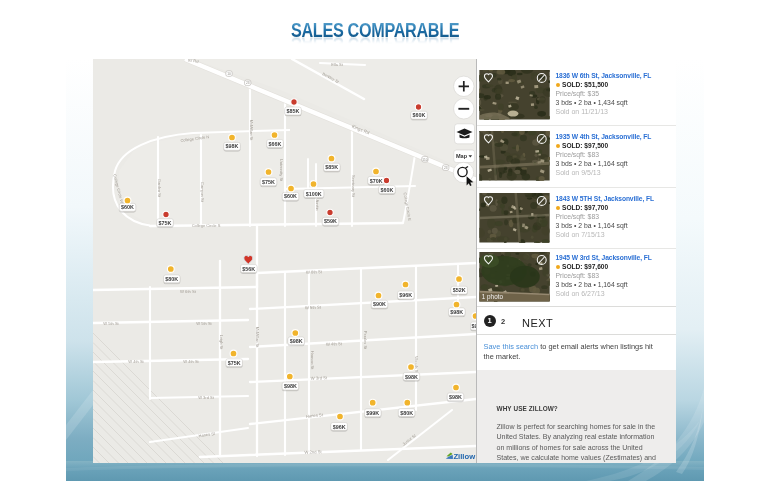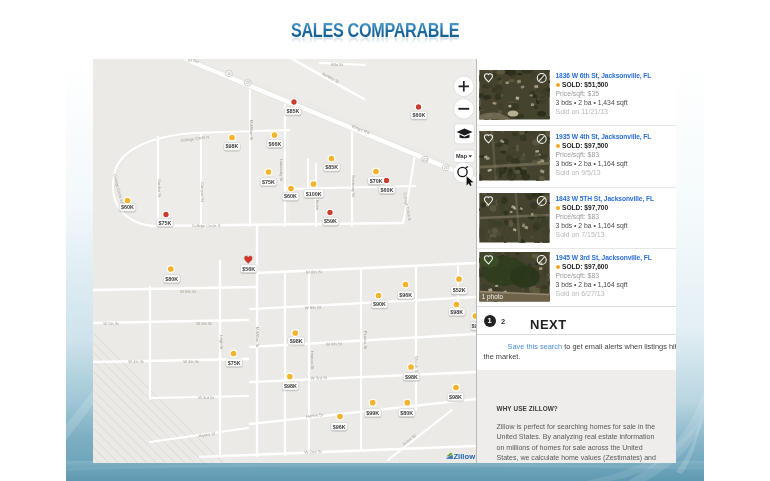--- a/index.html
+++ b/index.html
@@ -662,22 +662,22 @@
     <div class="grayline" style="top:212.8px">Price/sqft:  $83</div>
     <div class="bdsline" style="top:222.0px">3 bds • 2 ba • 1,164 sqft</div>
     <div class="dateline" style="top:231.2px">Sold on 6/27/13</div>
     <div style="position:absolute;left:0;top:66px;width:200px;height:1px;background:#e7e7e5"></div>
     <div style="position:absolute;left:0;top:128px;width:200px;height:1px;background:#e7e7e5"></div>
     <div style="position:absolute;left:0;top:188.5px;width:200px;height:1px;background:#e7e7e5"></div>
 
   <div style="position:absolute;left:0;top:247px;width:200px;height:1px;background:#dcdcda"></div>
   <div style="position:absolute;left:6.6px;top:255.8px;width:12px;height:12px;border-radius:50%;background:#222;color:#fff;font-size:7.5px;font-weight:bold;text-align:center;line-height:12.5px;">1</div>
   <div style="position:absolute;left:24px;top:258px;font-size:7.5px;font-weight:bold;color:#333;">2</div>
-  <div style="position:absolute;left:53px;top:258px;font-size:13px;font-weight:bold;color:#222;letter-spacing:0.5px;">NEXT</div>
+  <div style="position:absolute;left:45px;top:258px;font-size:11px;font-weight:normal;color:#222;letter-spacing:0.5px;">NEXT</div>
   <div style="position:absolute;left:0;top:274.5px;width:200px;height:1px;background:#dcdcda"></div>
 
-  <div style="position:absolute;left:6.5px;top:282.5px;width:185px;font-size:7.4px;line-height:10.6px;color:#3f3f3f;white-space:nowrap;"><span style="color:#4a90d8;margin-left:24px;">Save this search</span> to get email alerts when listings hit<br>the market.</div>
+  <div style="position:absolute;left:6.5px;top:282.5px;width:185px;font-size:7.4px;line-height:10.6px;color:#3f3f3f;white-space:nowrap;"><span style="color:#4a90d8;">Save this search</span> to get email alerts when listings hit<br>the market.</div>
 
   <div style="position:absolute;left:0;top:311px;width:199px;height:93px;background:#eeedec;overflow:hidden;">
     <div style="position:absolute;left:19.5px;top:34.8px;font-size:6.4px;font-weight:bold;color:#3b3b3b;letter-spacing:0.1px;">WHY USE ZILLOW?</div>
     <div style="position:absolute;left:19.5px;top:52.2px;width:175px;font-size:7.05px;line-height:10.3px;color:#595959;white-space:nowrap;">Zillow is perfect for searching homes for sale in the<br>United States. By analyzing real estate information<br>on millions of homes for sale across the United<br>States, we calculate home values (Zestimates) and<br>the Zillow Home Value Price Index.</div>
   </div>
 </div>
 
 </body></html>

